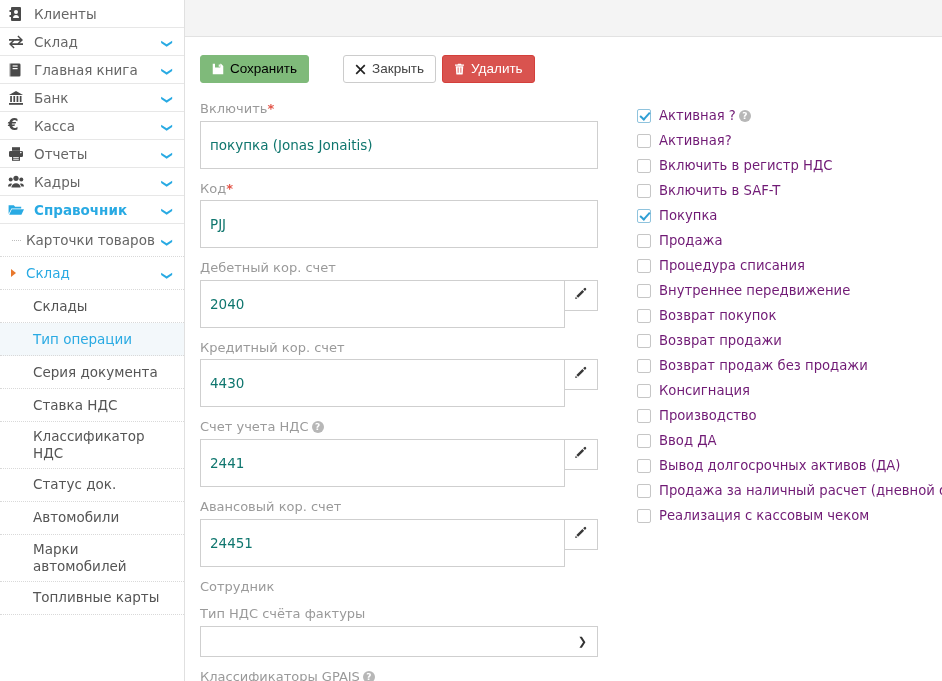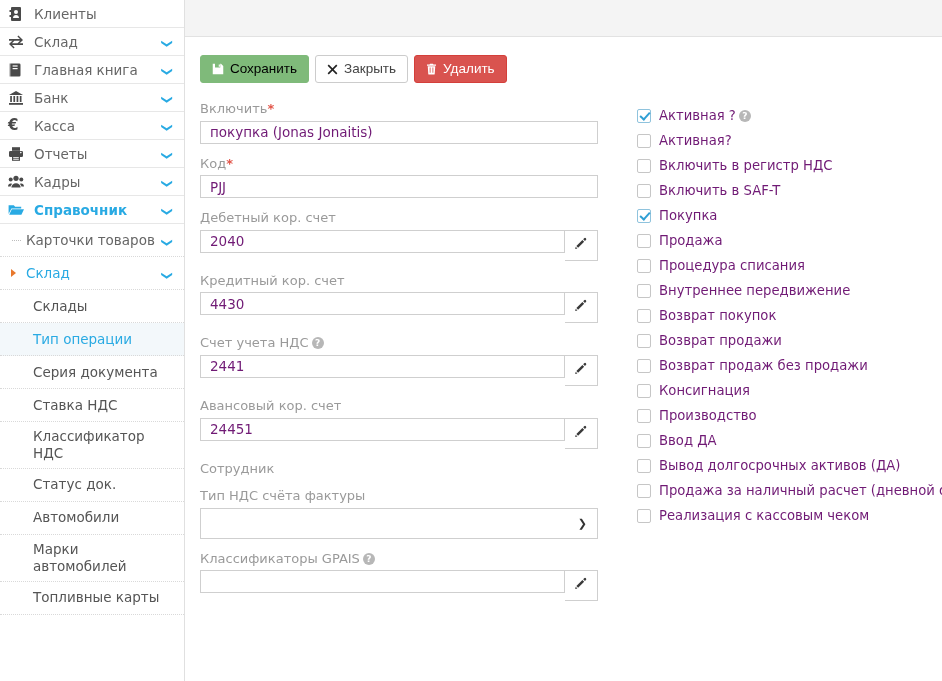--- a/index.html
+++ b/index.html
@@ -168,21 +168,21 @@
     padding: 0 11px;
     border-radius: 3px;
     font-size: 13.5px;
     line-height: 1;
     box-sizing: border-box;
     border: 1px solid transparent;
     cursor: pointer;
     white-space: nowrap;
   }
   .btn-save { background: #7fba7a; color: #000000; border-color: #7fba7a; }
-  .btn-close { background: #ffffff; color: #444; border-color: #cccccc; }
+  .btn-close { background: #ffffff; color: #444; border-color: #cccccc; margin-left: 28px; }
   .btn-delete { background: #d9534f; color: #ffffff; border-color: #d43f3a; gap: 6px; }
   .btn .bico { font-size: 12px; display: inline-flex; align-items: center; }
 
   
   #cols {
     display: flex;
     align-items: flex-start;
   }
   #col-left { width: 405px; min-width: 405px; }
   #col-right { padding-left: 32px; padding-top: 2px; }
@@ -209,28 +209,28 @@
     text-align: center;
     vertical-align: 1px;
     margin-left: 3px;
     font-weight: bold;
     font-family: "DejaVu Sans", sans-serif;
   }
 
   .input-wrap { display: flex; width: 398px; }
   .inp {
     flex: 1;
-    height: 23px;
+    height: 48px;
     border: 1px solid #cfcfcf;
     background: #ffffff;
     box-sizing: border-box;
     padding: 3px 9px;
     font-family: "DejaVu Sans", sans-serif;
     font-size: 13.5px;
-    color: #701a75;
+    color: #0f766e;
     outline: none;
     border-radius: 0;
   }
   .inp::placeholder { color: #b5b5b5; }
   .addon {
     width: 33px;
     min-width: 33px;
     height: 31px;
     border: 1px solid #cfcfcf;
     border-left: none;

